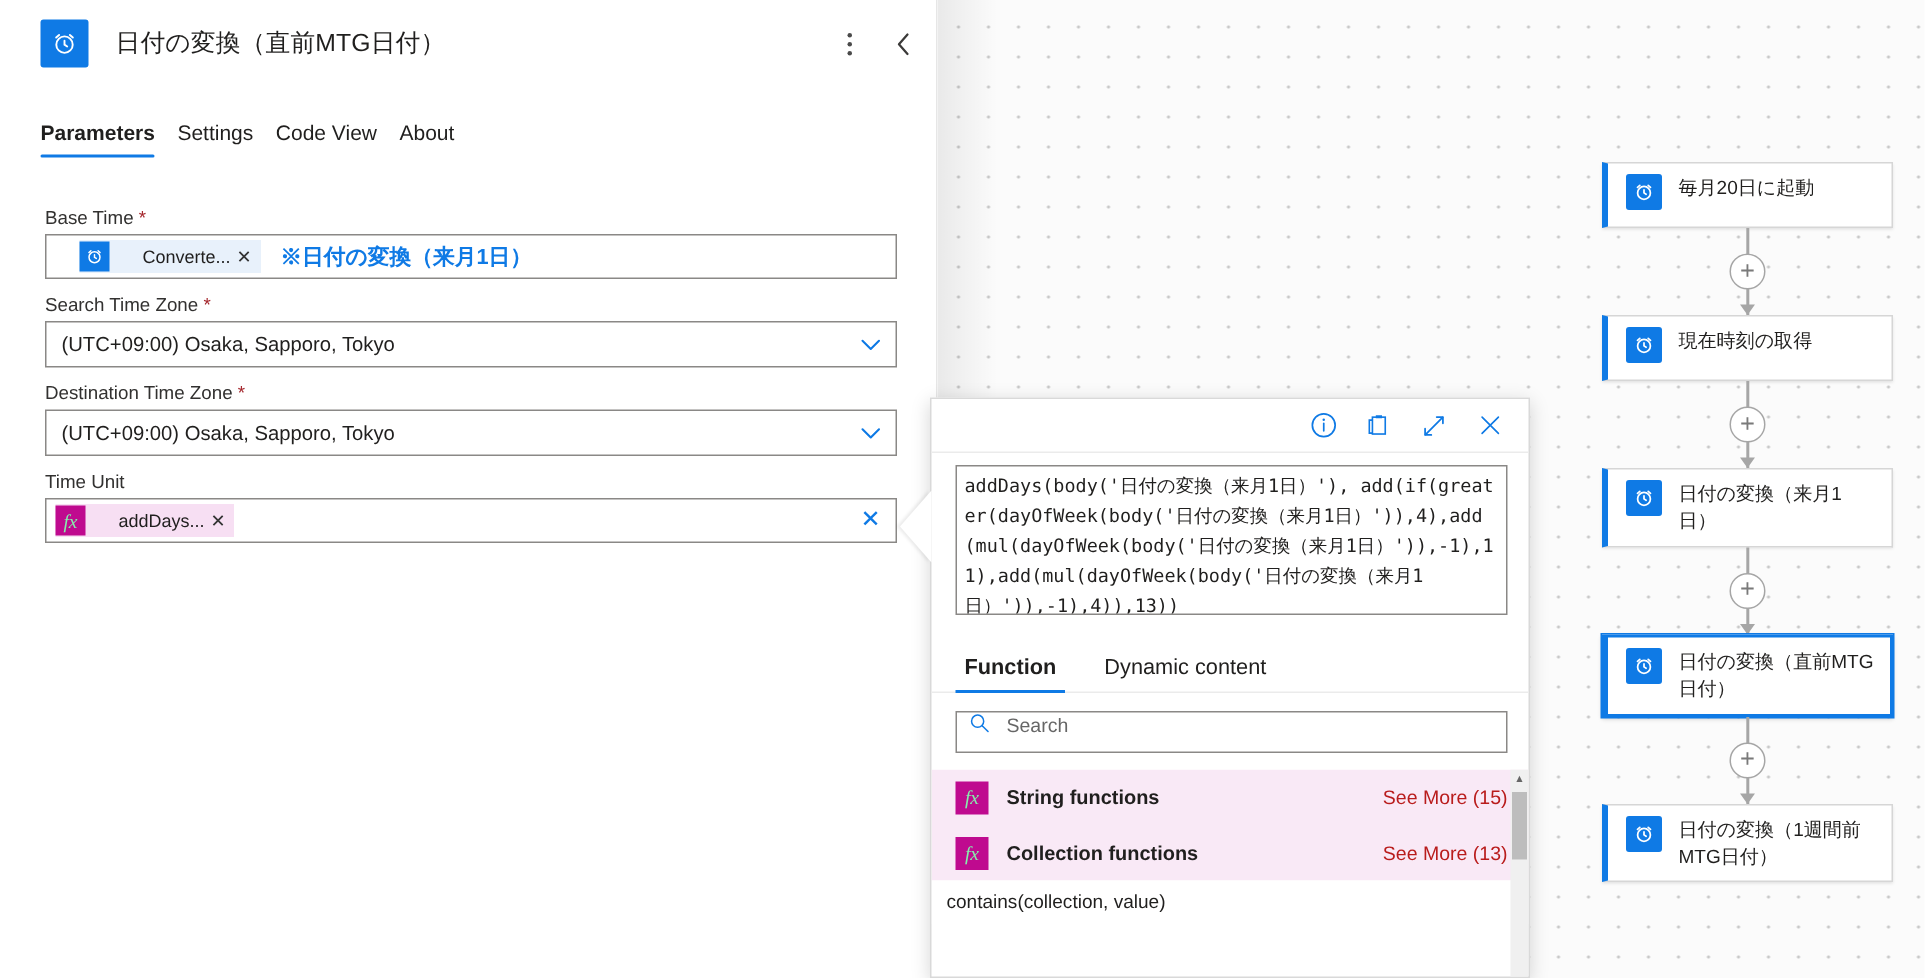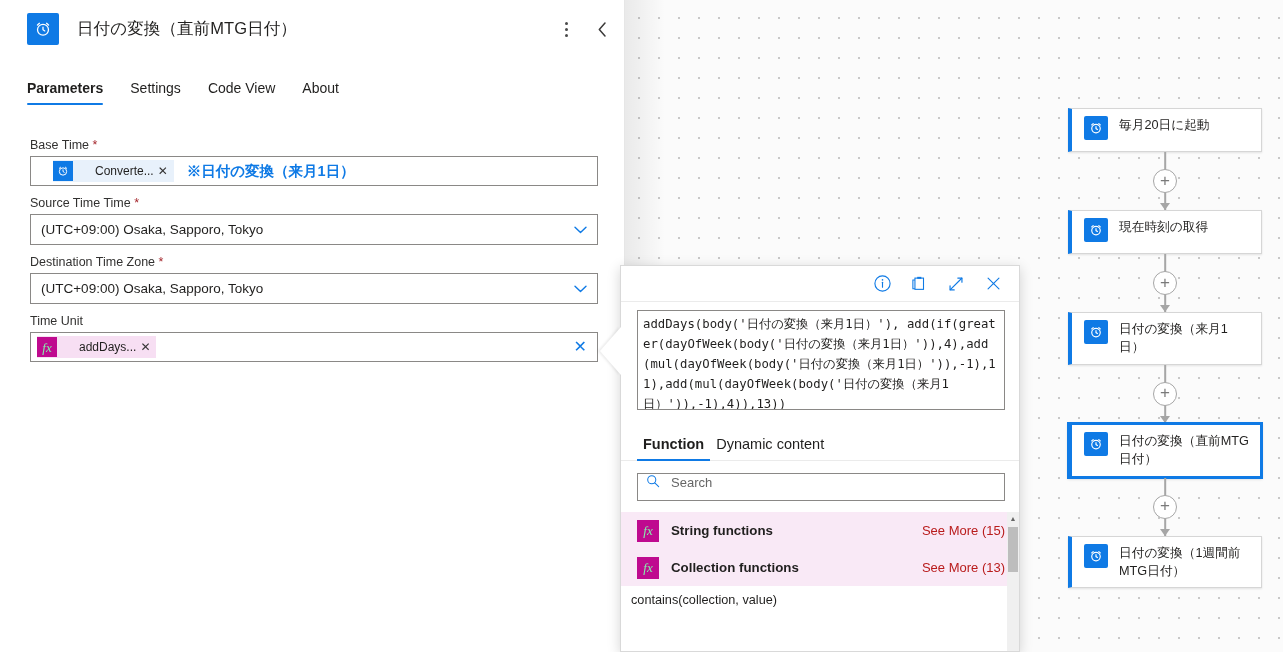--- a/index.html
+++ b/index.html
@@ -43,21 +43,21 @@
     width: 30px; height: 30px; display: flex; align-items: center;
     justify-content: center; background: none; border: none; cursor: pointer;
     padding: 0; color: #323130;
   }
   .kebab { display: flex; flex-direction: column; gap: 3px; align-items: center; }
   .kebab i { width: 3px; height: 3px; border-radius: 50%; background: #4a4a4a; display: block; }
 
   
   #tabs {
     position: absolute; left: 27px; top: 80px;
-    display: flex; gap: 27px; align-items: flex-start;
+    display: flex; gap: 15px; align-items: flex-start;
   }
   .tab {
     font-size: 14px; color: #201f1e; padding: 0 0 9px 0;
     cursor: pointer; position: relative; white-space: nowrap;
     background: none; border: none; font-family: inherit;
   }
   .tab.active { font-weight: bold; }
   .tab.active::after {
     content: ""; position: absolute; left: 0; right: 0; bottom: 0;
     height: 2.5px; background: #0f7ae5; border-radius: 1px;
@@ -194,21 +194,21 @@
   #expr-textarea-wrap { padding: 8px 16px 0 16px; }
   #expr-textarea {
     width: 368px; height: 100px;
     border: 1px solid #8a8886; outline: none; resize: none;
     font-family: "DejaVu Sans Mono", monospace;
     font-size: 12.3px; line-height: 1.62; color: #201f1e;
     padding: 4px 5px; background: #fff; overflow: hidden;
     white-space: pre-wrap; word-break: break-all;
   }
   #expr-tabs {
-    display: flex; padding: 13px 0 0 16px;
+    display: flex; gap: 20px; padding: 13px 0 0 16px;
     border-bottom: 1px solid #ebebeb; margin-top: 8px;
   }
   .etab {
     font-size: 14.5px; color: #201f1e; padding-bottom: 8px;
     position: relative; cursor: pointer; background: none;
     border: none; font-family: inherit;
   }
   .etab.active { font-weight: bold; }
   .etab.active::after {
     content: ""; position: absolute; left: 0; right: 0; bottom: -1px;
@@ -310,21 +310,21 @@
             </span>
             <span class="token-label">Converte...</span>
             <span class="token-x">✕</span>
           </span>
           <span id="basetime-note">※日付の変換（来月1日）</span>
         </div>
       </div>
 
       <div class="field">
         <label class="field-label">
-          <span>Source Time Time</span>
+          <span>Search Time Zone</span>
           <span class="req">*</span>
         </label>
         <div class="select-box">
           <span>(UTC+09:00) Osaka, Sapporo, Tokyo</span>
           <svg width="13" height="8" viewBox="0 0 13 8" fill="none" stroke="#0f7ae5" stroke-width="1.4">
             <path d="M1 1.2 6.5 6.6 12 1.2" stroke-linecap="round" stroke-linejoin="round"></path>
           </svg>
         </div>
       </div>
 

